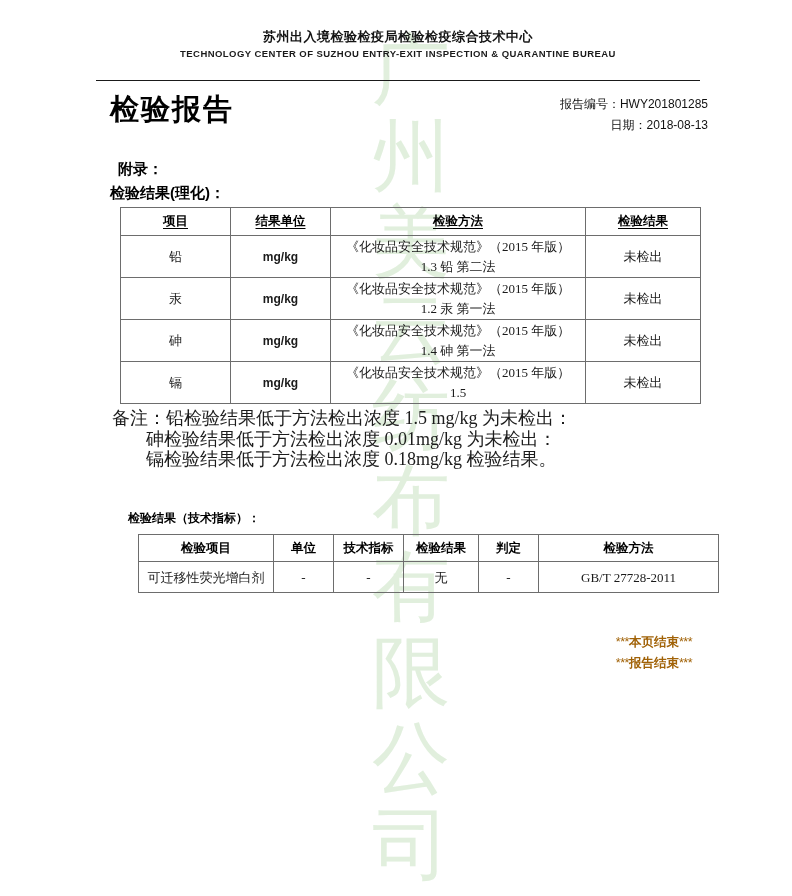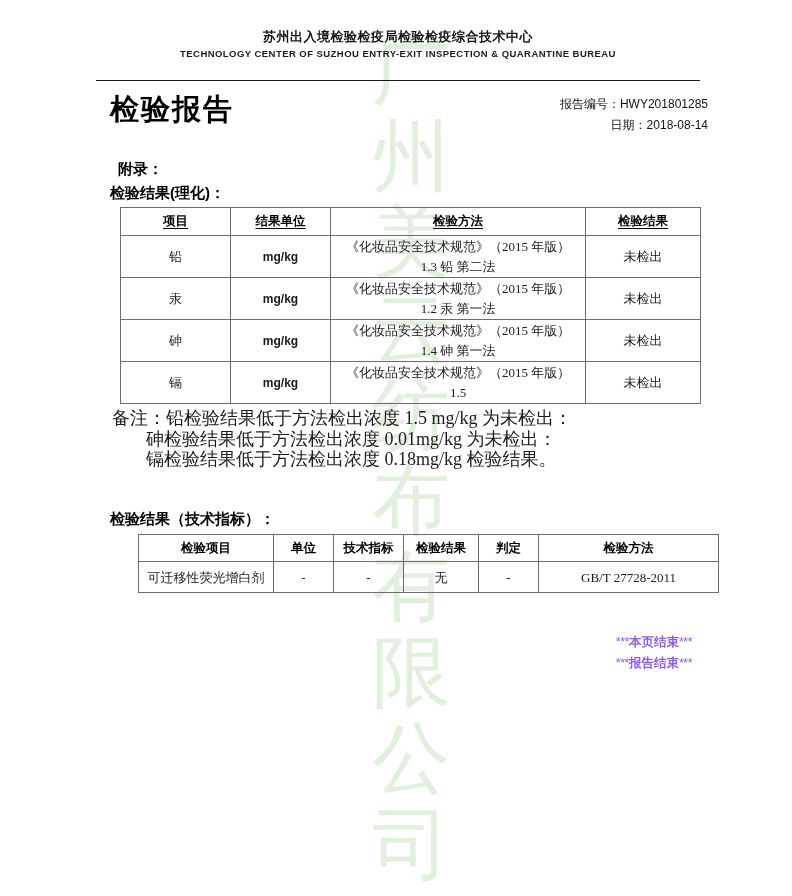--- a/index.html
+++ b/index.html
@@ -125,24 +125,24 @@
     position: absolute;
     left: 110px;
     top: 184px;
     font-family: "Liberation Sans", "DejaVu Sans", sans-serif;
     font-size: 15px;
     font-weight: bold;
     color: #000;
   }
   .sec2-title {
     position: absolute;
-    left: 110px;
+    left: 128px;
     top: 510px;
     font-family: Liberation Sans, sans-serif;
-    font-size: 15px;
+    font-size: 12px;
     font-weight: bold;
     color: #000;
   }
 
   
   table.rpt {
     position: absolute;
     border-collapse: collapse;
     table-layout: fixed;
     background: transparent;
@@ -219,21 +219,21 @@
   
   .endmarks {
     position: absolute;
     right: 100px;
     top: 632px;
     text-align: right;
     font-family: "Liberation Sans", "DejaVu Sans", sans-serif;
     font-size: 12.5px;
     font-weight: bold;
     line-height: 21px;
-    color: #8b5cf6;
+    color: #a16207;
     white-space: nowrap;
   }
   .endmarks .star { font-weight: normal; letter-spacing: -.5px; }
 </style>
 </head>
 <body>
 
 <div id="watermark" style="color: rgb(207, 230, 201);">
     <span class="wm-ch">广</span>
     <span class="wm-ch">州</span>
@@ -256,21 +256,21 @@
   <div class="hrule"></div>
 
   <div class="doc-title">检验报告</div>
   <div class="meta">
     <div class="row">
       <span class="lbl">报告编号：</span>
       <span class="val">HWY201801285</span>
     </div>
     <div class="row">
       <span class="lbl">日期：</span>
-      <span class="val">2018-08-14</span>
+      <span class="val">2018-08-13</span>
     </div>
   </div>
 
   <div class="appendix-label">附录：</div>
 
   <div class="sec1-title">检验结果(理化)：</div>
 
   <table class="rpt" id="table-physchem">
     <colgroup>
       <col class="c-item">

